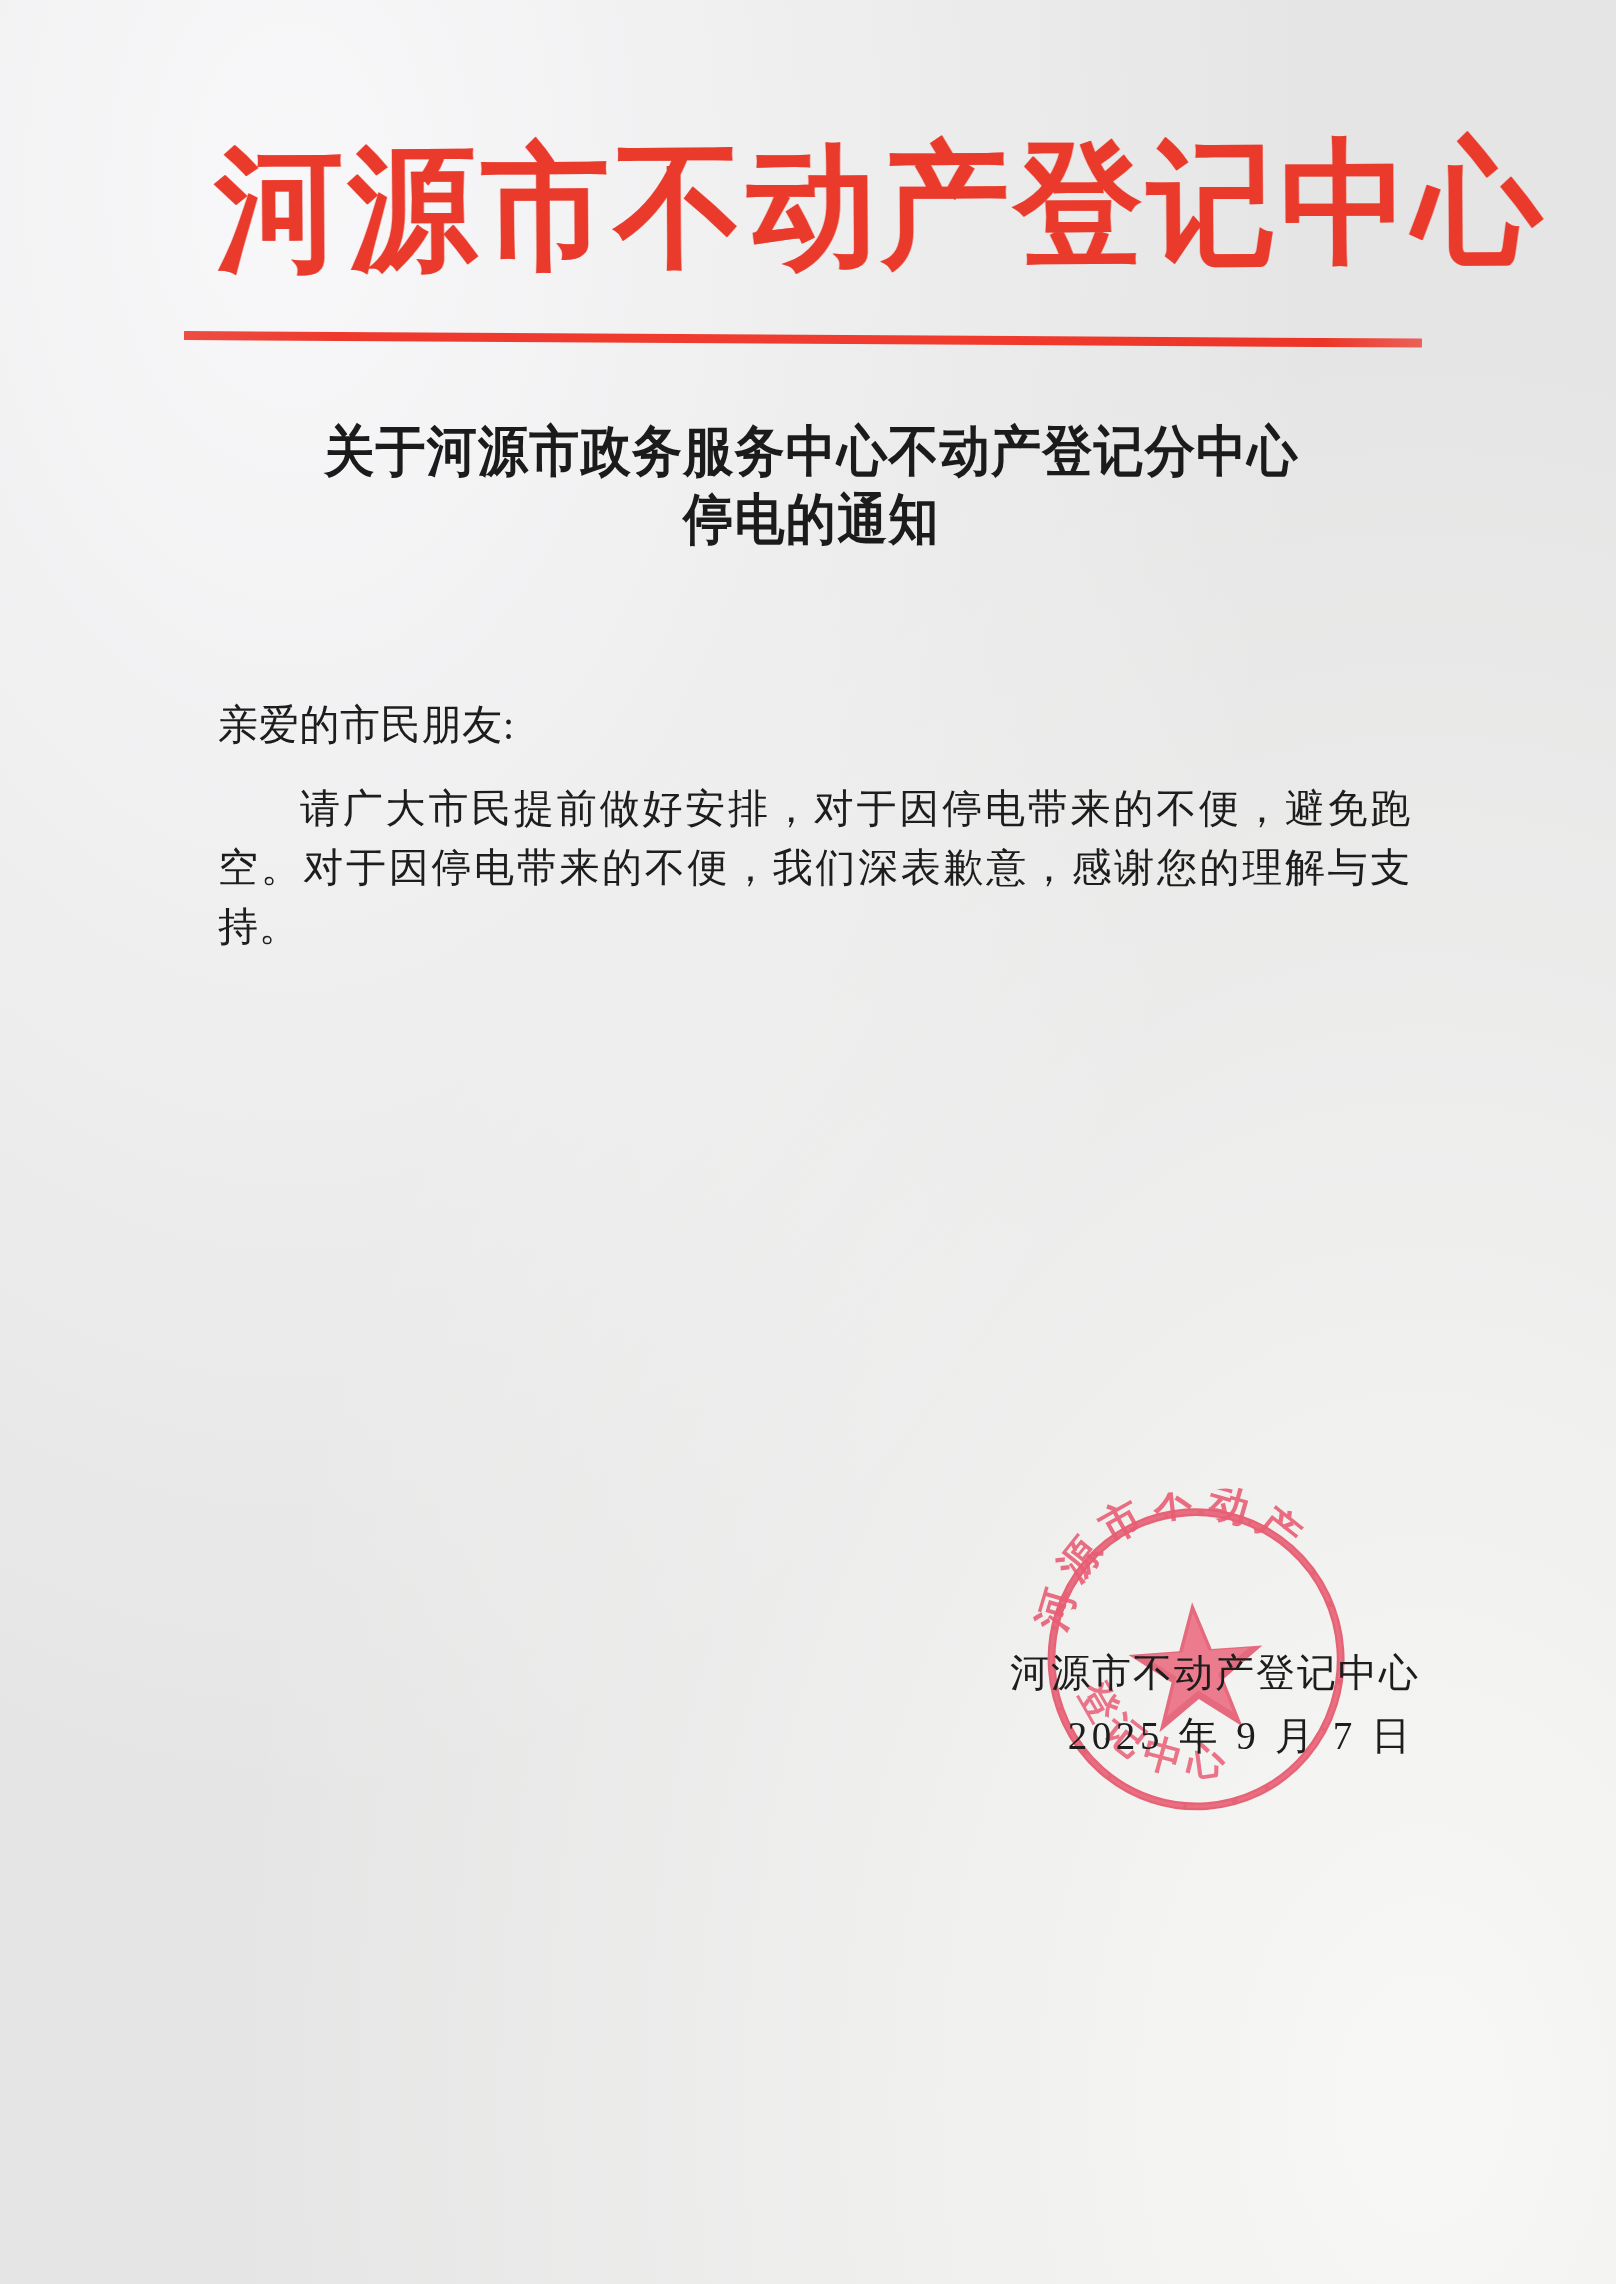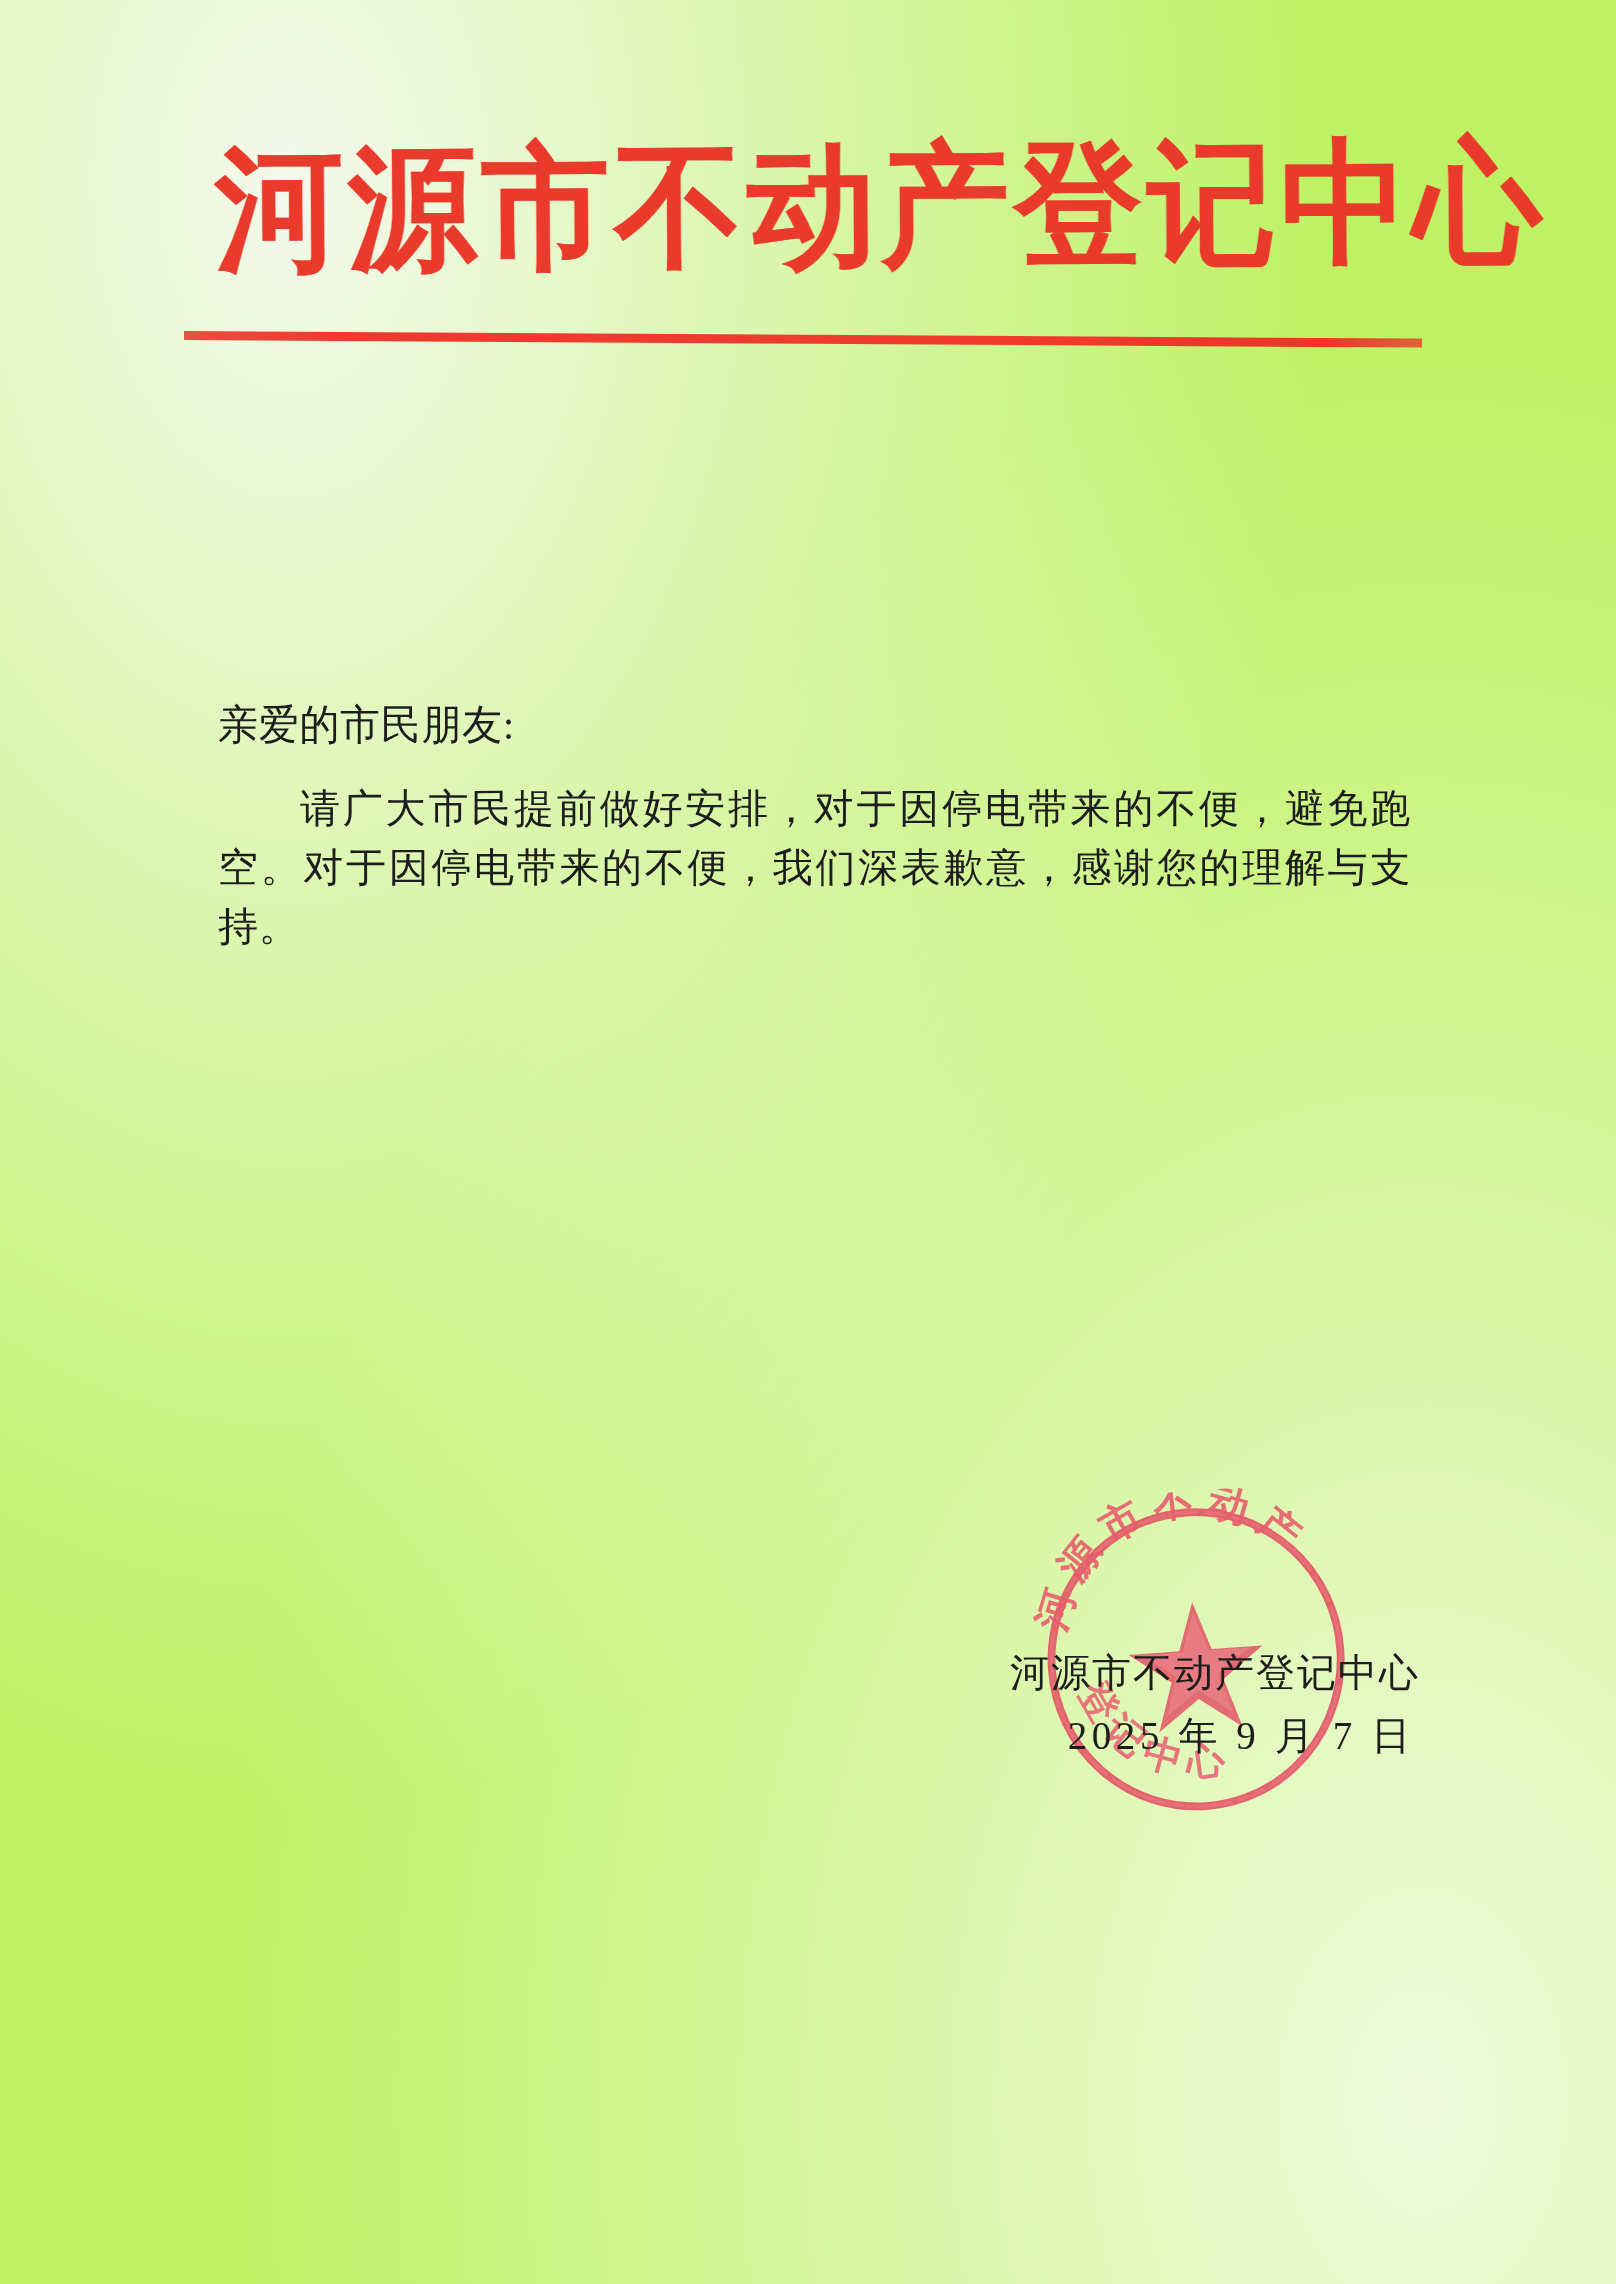--- a/index.html
+++ b/index.html
@@ -9,21 +9,21 @@
     background: #ffffff;
   }
   body {
     font-family: "Liberation Serif", "DejaVu Serif", serif;
   }
 
   .page {
     position: relative;
     width: 1616px;
     height: 2284px;
-    background: #bef264;
+    background: #e5e5e5;
     overflow: hidden;
   }
 
   
   .paper-tint {
     position: absolute;
     inset: 0;
     background:
       radial-gradient(ellipse at 18% 8%, rgba(250,250,252,0.9) 0%, rgba(255,255,255,0) 55%),
       radial-gradient(ellipse at 88% 92%, rgba(252,252,250,0.8) 0%, rgba(255,255,255,0) 60%);
@@ -158,20 +158,24 @@
 
 <div class="page">
 
   <div class="paper-tint"></div>
 
   <div class="letterhead">
     <div class="letterhead-title">河源市不动产登记中心</div>
   </div>
   <div class="letterhead-rule"></div>
 
+  <div class="doc-title">
+    <span class="tline">关于河源市政务服务中心不动产登记分中心</span>
+    <span class="tline">停电的通知</span>
+  </div>
 
   <div class="body-block">
     <span class="salutation">亲爱的市民朋友:</span>
     <span class="para para-gap">请广大市民提前做好安排，对于因停电带来的不便，避免跑空。对于因停电带来的不便，我们深表歉意，感谢您的理解与支持。</span>
   </div>
 
   <div class="seal">
     <svg viewBox="0 0 516 512" xmlns="http://www.w3.org/2000/svg">
       <defs>
         <path id="sealArc" d="M 60 266 A 200 202 0 1 1 456 266" fill="none"></path>

